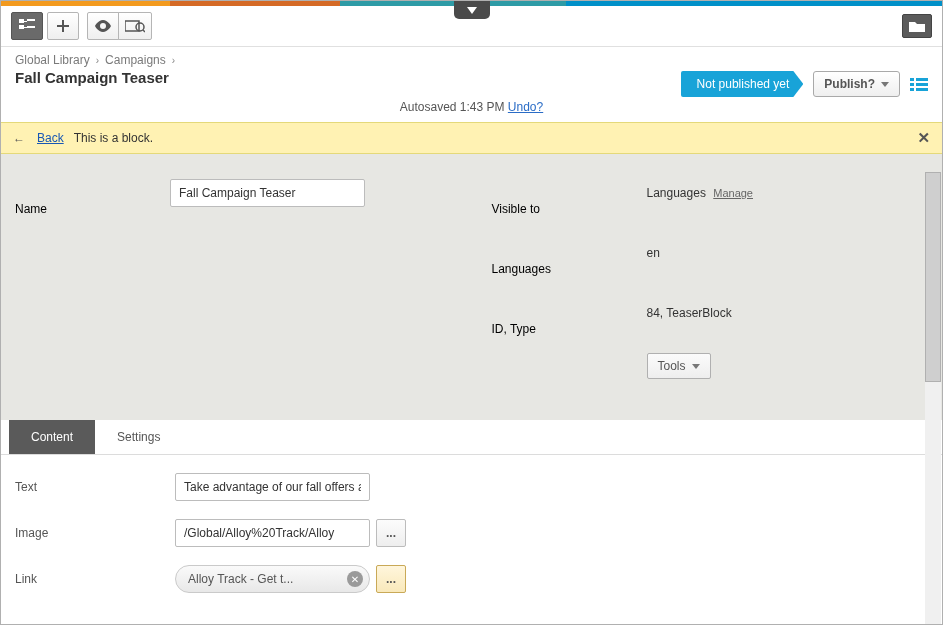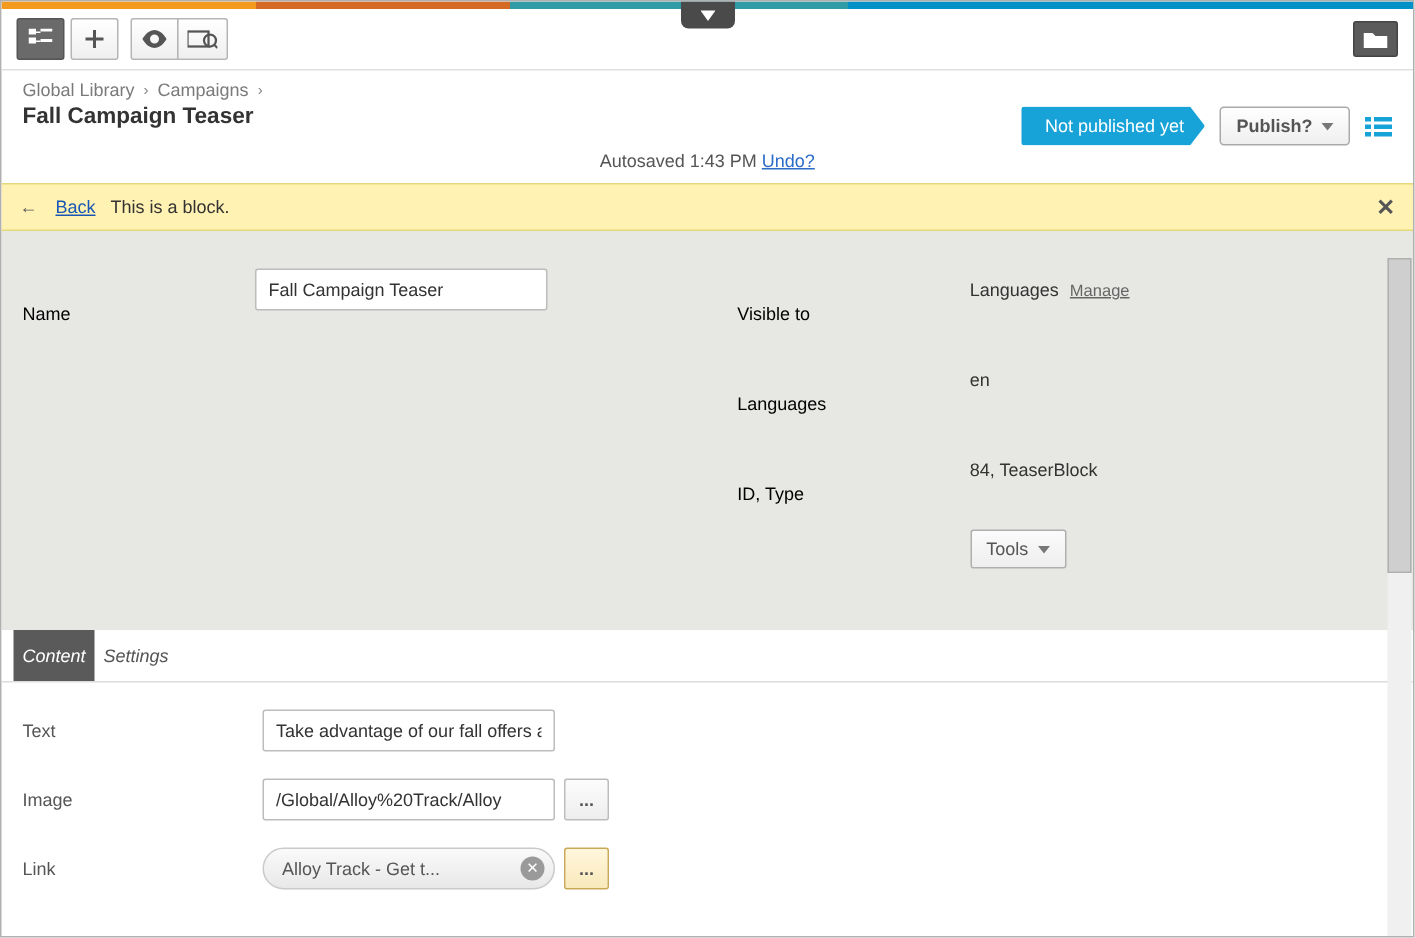--- a/index.html
+++ b/index.html
@@ -44,21 +44,21 @@
   .meta-col { flex:1; }
   .meta-row { display:flex; align-items:center; margin-bottom:14px;}
   .meta-row .lbl { width:155px; color:#000000;margin-top:32px;}
   .meta-row .val { color:#333;}
   .meta-row a { color:#666; text-decoration:underline; font-size:11px; margin-left:4px;}
   input.text { height:28px; border:1px solid #bcbcbc; border-radius:2px; padding:0 8px; background:#fff; font-size:12px; color:#333;}
   input.text.name { width:195px;}
   .tools-btn { height:26px; border:1px solid #b0b0b0; background:linear-gradient(#fbfbfb,#eee); border-radius:2px; padding:0 10px; display:inline-flex; align-items:center; gap:6px; cursor:pointer; color:#555;}
 
   .tabs { background:#fff; border-bottom:1px solid #dcdcdc; display:flex; padding-left:8px;}
-  .tab { padding:10px 6px; color:#555; cursor:pointer;font-style:italic;}
+  .tab { padding:10px 22px; color:#555; cursor:pointer;}
   .tab.active { background:#5a5a5a; color:#fff;}
 
   .form-area { padding:18px 14px; overflow:auto; height:260px; position:relative;}
   .form-row { display:flex; align-items:center; margin-bottom:18px;}
   .form-row .flbl { width:160px; color:#555;}
   .form-row input.text { width:195px;}
   .sq-btn { height:28px; width:30px; border:1px solid #bcbcbc; border-radius:2px; background:linear-gradient(#fcfcfc,#eee); margin-left:6px; cursor:pointer; display:inline-flex; align-items:center; justify-content:center; color:#555; font-weight:bold;}
   .sq-btn.highlight { border-color:#c9a957; background:linear-gradient(#fff6dc,#f9e9bb);}
   .link-chip { height:28px; width:195px; border:1px solid #cacaca; border-radius:14px; background:linear-gradient(#fafafa,#e8e8e8); display:inline-flex; align-items:center; padding:0 6px 0 12px; color:#555; gap:6px;}
   .link-chip .txt { flex:1; white-space:nowrap; overflow:hidden; text-overflow:ellipsis;}

